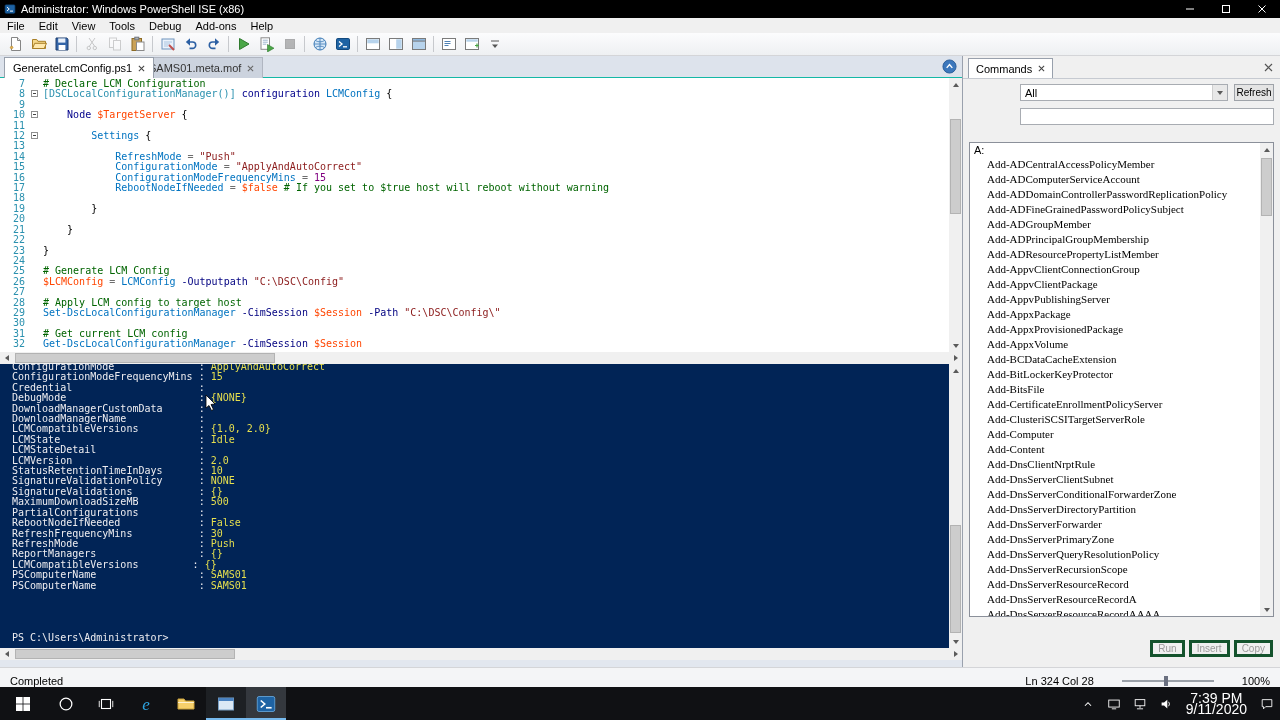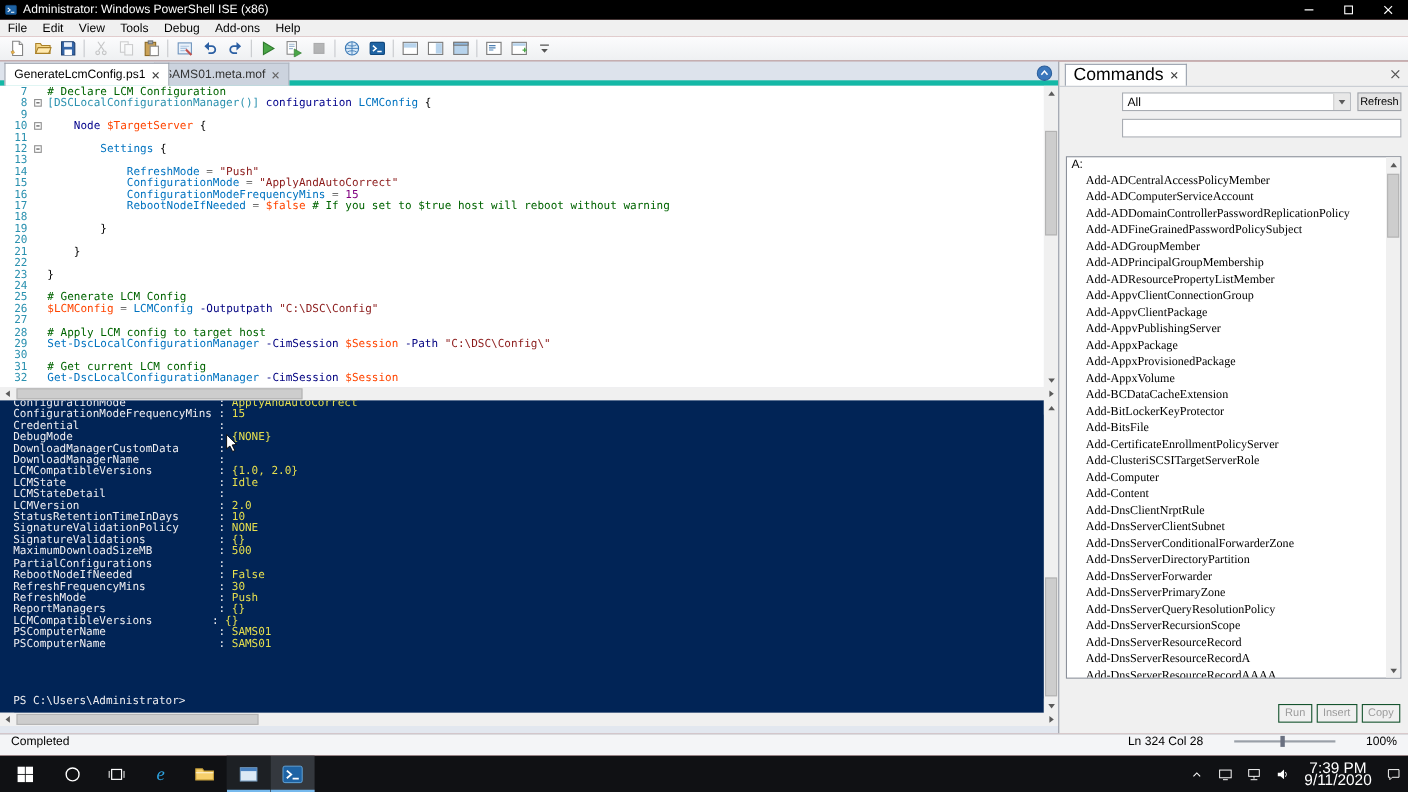--- a/index.html
+++ b/index.html
@@ -25,21 +25,21 @@
   #toolbar{position:absolute;left:0;top:33px;width:1280px;height:23px;
            background:linear-gradient(#fcfcfd,#eef0f2);border-bottom:1px solid #d4d5d8;
            display:flex;align-items:center;padding-left:4px;}
   .tbtn{width:23px;height:21px;display:flex;align-items:center;justify-content:center;border-radius:2px;flex:none;}
   .tbtn svg{width:16px;height:16px;}
   .tbtn.disabled{opacity:.38;filter:grayscale(1);}
   .tsep{width:1px;height:16px;background:#c7c9cd;margin:0 3px;flex:none;}
 
   
   #left-pane{position:absolute;left:0;top:56px;width:962px;height:611px;background:#e2e7ef;}
-  #tabbar{position:absolute;left:0;top:0;width:962px;height:22px;background:#dde3ec;border-bottom:5px solid #14b8a6;}
+  #tabbar{position:absolute;left:0;top:0;width:962px;height:22px;background:#dde3ec;border-bottom:1px solid #14b8a6;}
   .tab{position:absolute;top:1px;height:21px;display:flex;align-items:center;gap:6px;padding:0 8px;font-size:11px;}
   .tab.active{background:#fff;border:1px solid #98a0ac;border-bottom:none;z-index:2;}
   .tab.inactive{background:#ccd3de;border:1px solid #b0b6c1;border-bottom:none;color:#333;}
   .tab-close svg{width:7px;height:7px;}
   #pane-collapse{position:absolute;right:5px;top:3px;width:15px;height:15px;}
 
   
   #editor{position:absolute;left:0;top:22px;width:949px;height:274px;background:#fff;overflow:hidden;
           font-family:"DejaVu Sans Mono","Liberation Mono",monospace;font-size:10px;line-height:10.42px;padding-top:1px;}
   .ed-row{display:flex;height:10.42px;white-space:pre;}
@@ -72,42 +72,42 @@
   .hscroll .sb-thumb{top:1px;bottom:1px;}
   .tri{width:0;height:0;display:block;}
   .tri-up{border-left:3.5px solid transparent;border-right:3.5px solid transparent;border-bottom:4.5px solid #5a5a5a;}
   .tri-down{border-left:3.5px solid transparent;border-right:3.5px solid transparent;border-top:4.5px solid #5a5a5a;}
   .tri-left{border-top:3.5px solid transparent;border-bottom:3.5px solid transparent;border-right:4.5px solid #5a5a5a;}
   .tri-right{border-top:3.5px solid transparent;border-bottom:3.5px solid transparent;border-left:4.5px solid #5a5a5a;}
 
   
   #right-panel{position:absolute;left:962px;top:56px;width:318px;height:611px;background:#f0f0f0;border-left:1px solid #9aa1ad;}
   #cmd-tab{position:absolute;left:5px;top:2px;height:20px;padding:0 7px;background:#fff;border:1px solid #98a0ac;border-bottom:none;
-           display:flex;align-items:center;gap:6px;font-size:16px;}
+           display:flex;align-items:center;gap:6px;font-size:11px;}
   #panel-close{position:absolute;right:5px;top:4px;width:14px;height:14px;display:flex;align-items:center;justify-content:center;}
   #panel-close svg{width:9px;height:9px;}
   #cmd-header-line{position:absolute;left:0;top:22px;width:100%;height:1px;background:#c6cad1;}
   .pl{position:absolute;font-size:11px;padding-left:47px;}
   #modules-select{position:absolute;left:57px;top:28px;right:52px;height:17px;background:#fff;border:1px solid #a8acb2;
                   display:flex;align-items:center;font-size:11px;padding-left:4px;}
   #modules-select .dd-arrow{margin-left:auto;width:15px;height:100%;display:flex;align-items:center;justify-content:center;background:#e8e8e8;border-left:1px solid #cfcfcf;}
   #refresh-btn{position:absolute;right:6px;top:28px;width:40px;height:17px;background:#e4e4e4;border:1px solid #9fa3a9;
                font-size:10px;font-family:"Liberation Sans",sans-serif;padding:0;}
   #name-input{position:absolute;left:57px;top:52px;right:6px;height:17px;border:1px solid #a8acb2;background:#fff;font-size:11px;padding:0 3px;}
   #cmd-list{position:absolute;left:6px;top:86px;right:6px;height:475px;background:#fff;border:1px solid #8b909a;overflow:hidden;}
   #cmd-list-inner{position:absolute;left:0;top:0;right:13px;bottom:0;overflow:hidden;}
   .cmd-group{height:14px;line-height:14px;padding-left:4px;font-size:11px;}
   .cmd-item{height:15px;line-height:15px;padding-left:17px;font-size:11px;white-space:nowrap;overflow:hidden;font-family:Liberation Serif, serif;}
   #cmd-buttons{position:absolute;right:7px;top:584px;display:flex;gap:4px;}
-  .cmd-btn{min-width:28px;height:17px;background:#f0f0f0;border:1px solid #14532d;color:#9b9b9b;font-size:10px;
+  .cmd-btn{min-width:28px;height:17px;background:#f0f0f0;border:3px solid #14532d;color:#9b9b9b;font-size:10px;
            font-family:"Liberation Sans",sans-serif;padding:0 5px;}
 
   
   #statusbar{position:absolute;left:0;top:667px;width:1280px;height:20px;background:#f4f5f7;border-top:1px solid #d4d5d8;
-             display:flex;align-items:flex-start;padding:0 10px;font-size:11px;gap:28px;}
+             display:flex;align-items:flex-end;padding:0 10px;font-size:11px;gap:28px;}
   #status-right{margin-left:auto;display:flex;align-items:center;gap:28px;}
   #zoom-slider{position:relative;width:92px;height:12px;}
   .zs-track{position:absolute;left:0;right:0;top:5px;height:2px;background:#9aa0a8;}
   .zs-thumb{position:absolute;left:42px;top:1px;width:4px;height:10px;background:#6a7karat0;background:#6a7080;}
 
   
   #taskbar{position:absolute;left:0;top:687px;width:1280px;height:33px;background:var(--taskbar_bg,#101114);
            display:flex;align-items:center;}
   .tb-item{width:40px;height:33px;display:flex;align-items:center;justify-content:center;flex:none;}
   .tb-item.sm{width:26px;}

